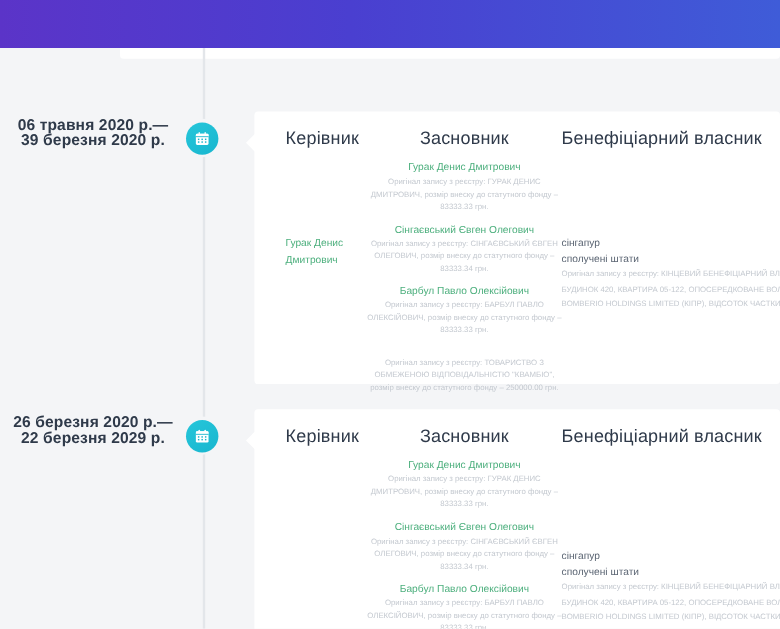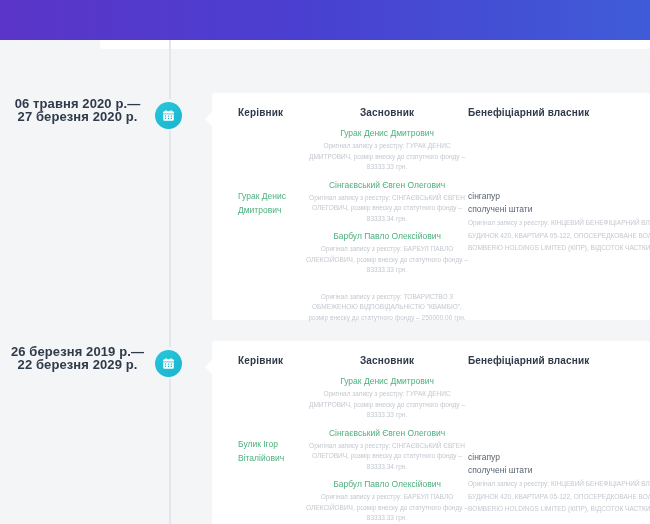--- a/index.html
+++ b/index.html
@@ -118,22 +118,22 @@
     border-top: 8px solid transparent;
     border-bottom: 8px solid transparent;
     border-right: 8px solid #ffffff;
   }
 
   
   .cols { position: relative; width: 438px; }
 
   .col { position: absolute; top: 0; }
   .col-head {
-    font-size: 10px;
-    font-weight: bold;
+    font-size: 15px;
+    font-weight: normal;
     color: #2f3a4a;
     letter-spacing: .15px;
     margin-bottom: 9px;
     white-space: nowrap;
   }
 
   .col-dir   { left: 26px;  width: 62px; }
   .col-found { left: 90px;  width: 170px; text-align: center; }
   .col-benef { left: 256px; width: 200px; }
 
@@ -187,21 +187,21 @@
 
 <div class="page">
 
   <div class="top-card-strip"></div>
   <div class="timeline-rail"></div>
 
   <div class="tl-block b1">
 
     <div class="tl-date">
       <div>06 травня 2020 р.—</div>
-      <div>27 березня 2020 р.</div>
+      <div>39 березня 2020 р.</div>
     </div>
 
     <div class="tl-bubble">
       <div class="disc">
         <svg width="13" height="13" viewBox="0 0 16 16" fill="none">
           <rect x="1.5" y="3" width="13" height="11.5" rx="1.4" fill="#ffffff"></rect>
           <rect x="1.5" y="3" width="13" height="3.2" rx="1.4" fill="#ffffff"></rect>
           <rect x="1.5" y="5.6" width="13" height="0.9" fill="#1ab5cd"></rect>
           <rect x="4.3" y="1.3" width="1.3" height="3" rx="0.6" fill="#ffffff"></rect>
           <rect x="10.4" y="1.3" width="1.3" height="3" rx="0.6" fill="#ffffff"></rect>
@@ -251,21 +251,21 @@
           <div class="b-note">BOMBERIO HOLDINGS LIMITED (КІПР), ВІДСОТОК ЧАСТКИ СТАТУТ</div>
         </div>
 
       </div>
     </div>
   </div>
 
   <div class="tl-block b2">
 
     <div class="tl-date">
-      <div>26 березня 2019 р.—</div>
+      <div>26 березня 2020 р.—</div>
       <div>22 березня 2029 р.</div>
     </div>
 
     <div class="tl-bubble">
       <div class="disc">
         <svg width="13" height="13" viewBox="0 0 16 16" fill="none">
           <rect x="1.5" y="3" width="13" height="11.5" rx="1.4" fill="#ffffff"></rect>
           <rect x="1.5" y="3" width="13" height="3.2" rx="1.4" fill="#ffffff"></rect>
           <rect x="1.5" y="5.6" width="13" height="0.9" fill="#1ab5cd"></rect>
           <rect x="4.3" y="1.3" width="1.3" height="3" rx="0.6" fill="#ffffff"></rect>
@@ -280,21 +280,20 @@
       </div>
     </div>
 
     <div class="tl-card">
       <div class="notch"></div>
       <div class="cols">
 
         <div class="col col-dir">
           <div class="col-head">Керівник</div>
           <div class="dir-spacer"></div>
-          <div class="dir-name">Булик Ігор Віталійович</div>
         </div>
 
         <div class="col col-found">
           <div class="col-head">Засновник</div>
 
           <div class="f-name">Гурак Денис Дмитрович</div>
           <div class="f-note">Оригінал запису з реєстру: ГУРАК ДЕНИС ДМИТРОВИЧ, розмір внеску до статутного фонду – 83333.33 грн.</div>
 
           <div class="f-name">Сінгаєвський Євген Олегович</div>
           <div class="f-note">Оригінал запису з реєстру: СІНГАЄВСЬКИЙ ЄВГЕН ОЛЕГОВИЧ, розмір внеску до статутного фонду – 83333.34 грн.</div>

